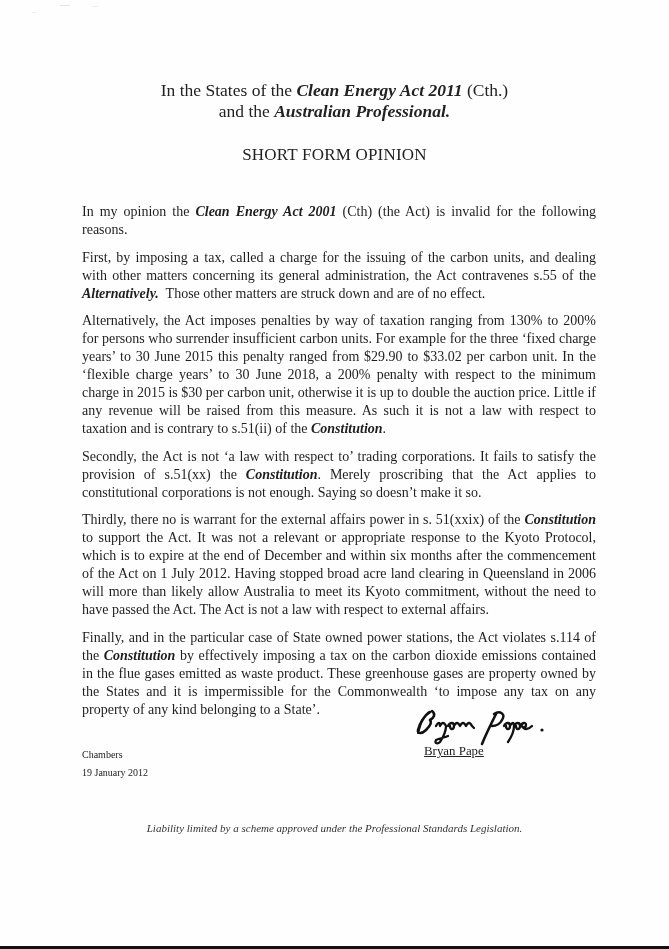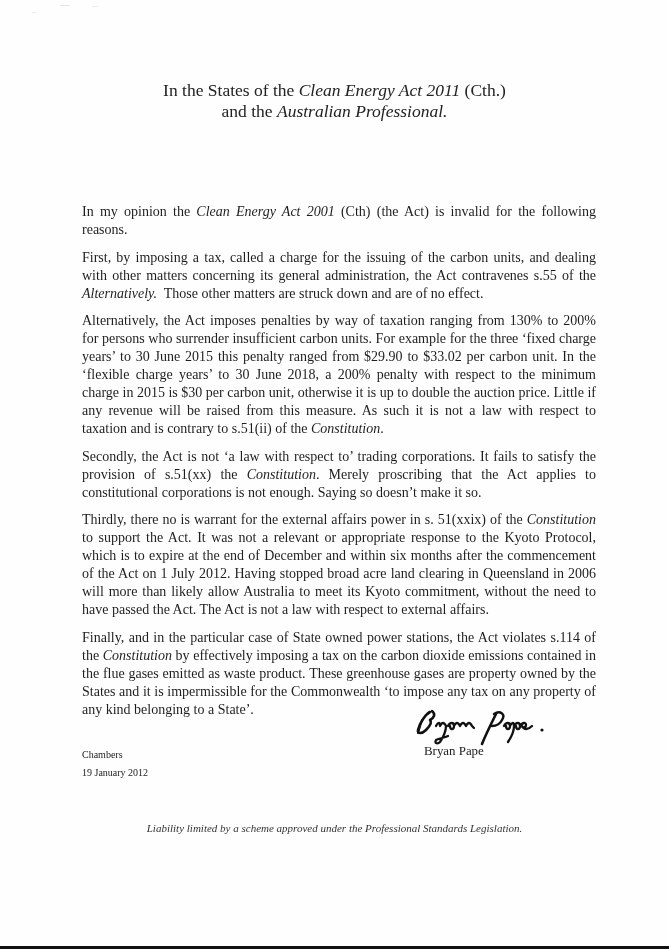--- a/index.html
+++ b/index.html
@@ -16,25 +16,25 @@
   }
   .heading {
     position: absolute; left: 0; top: 145px; width: 669px; text-align: center;
     font-size: 17px; letter-spacing: 0.2px; color: #222;
   }
   .body-text {
     position: absolute; left: 82px; top: 203px; width: 514px;
     font-size: 14px; line-height: 18px; color: #1e1e1e;
   }
   .body-text p { margin: 0 0 9.5px 0; text-align: justify; }
-  i { font-style: italic; }
+  i { font-style: italic; font-weight: bold; }
   .signature-area { position: absolute; left: 400px; top: 700px; width: 180px; height: 70px; }
   .signature-svg { position: absolute; left: 0; top: 0; width: 180px; height: 52px; }
   .signer-name {
-    position: absolute; left: 424px; top: 744px; font-size: 12.9px; color: #222;
+    position: absolute; left: 424px; top: 744px; font-size: 12.9px; color: #222; text-decoration: underline;
   }
   .chambers { position: absolute; left: 82px; top: 746px; font-size: 10px; line-height: 18px; color: #222; }
   .footer-note {
     position: absolute; left: 0; top: 822px; width: 669px; text-align: center;
     font-size: 11px; font-style: italic; color: #333;
   }
   .bottom-rule { position: absolute; left: 0; top: 946px; width: 669px; height: 3px; background: #111; }
 </style>
 </head>
 <body>
@@ -49,20 +49,21 @@
 
   <div class="title-block">
     <div>
       <span>In the States of the </span><i>Clean Energy Act 2011</i><span> (Cth.)</span>
     </div>
     <div>
       <span>and the </span><i>Australian Professional.</i>
     </div>
   </div>
 
+  <div class="heading">SHORT FORM OPINION</div>
 
   <div class="body-text">
     <p><span>In my opinion the </span><i>Clean Energy Act 2001</i><span> (Cth) (the Act) is invalid for the following reasons.</span></p>
 
     <p><span>First, by imposing a tax, called a charge for the issuing of the carbon units, and dealing with other matters concerning its general administration, the Act contravenes s.55 of the </span><i>Alternatively.</i><span style="white-space:pre-wrap">  Those other matters are struck down and are of no effect.</span></p>
 
     <p><span>Alternatively, the Act imposes penalties by way of taxation ranging from 130% to 200% for persons who surrender insufficient carbon units. For example for the three ‘fixed charge years’ to 30 June 2015 this penalty ranged from $29.90 to $33.02 per carbon unit. In the ‘flexible charge years’ to 30 June 2018, a 200% penalty with respect to the minimum charge in 2015 is $30 per carbon unit, otherwise it is up to double the auction price. Little if any revenue will be raised from this measure. As such it is not a law with respect to taxation and is contrary to s.51(ii) of the </span><i>Constitution</i><span>.</span></p>
 
     <p><span>Secondly, the Act is not ‘a law with respect to’ trading corporations. It fails to satisfy the provision of s.51(xx) the </span><i>Constitution</i><span>. Merely proscribing that the Act applies to constitutional corporations is not enough. Saying so doesn’t make it so.</span></p>
 

